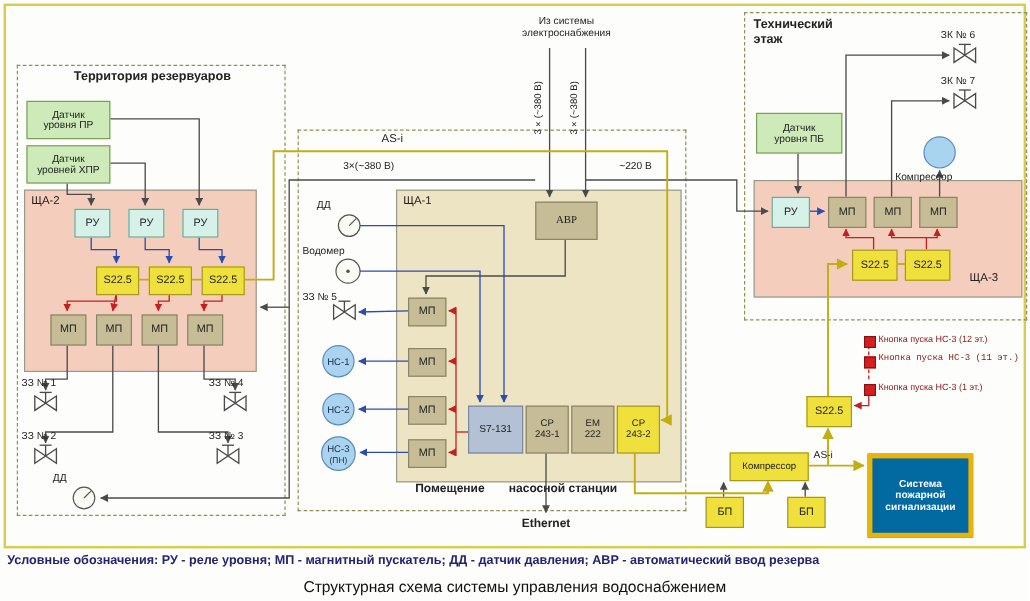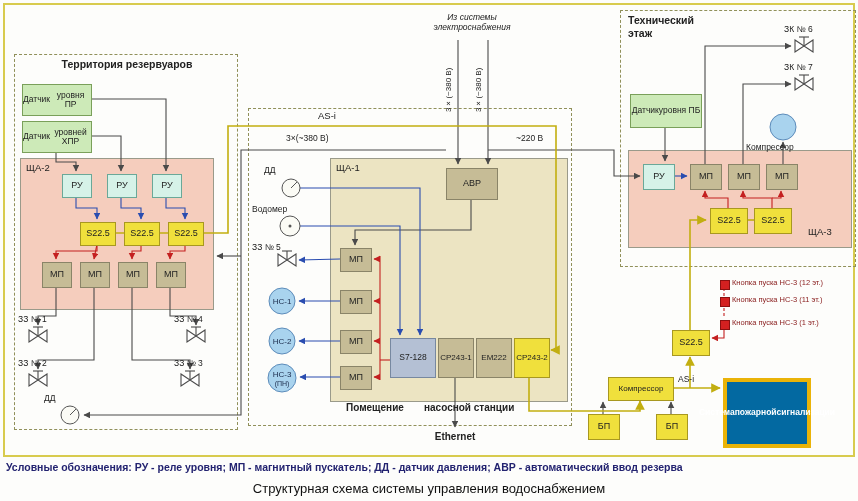--- a/index.html
+++ b/index.html
@@ -4,41 +4,41 @@
 <style>
   html,body{margin:0;padding:0;background:#ffffff;}
   #stage{position:relative;width:858px;height:501px;background:#fdfdfb;
          font-family:"Liberation Sans",sans-serif;overflow:hidden;}
   .abs{position:absolute;}
   .frame{border:2px solid #d8cb4e;z-index:0;}
   .dashed{border:1px dashed #90905a;z-index:0;background:transparent;}
   .panel{z-index:0;border:1px solid #9a9a8a;}
   .pink{background:#f5cdbd;}
   .beige{background:#ece4c2;}
-  .box{z-index:2;border:1px solid #8a8468;display:flex;
+  .box{z-index:2;border:1px solid #8a8468;display:flex;flex-direction:column;
        align-items:center;justify-content:center;text-align:center;
        font-size:9px;color:#222;line-height:1.1;}
   .green{background:#cdeab8;border-color:#7aa05a;font-size:8.5px;}
   .cyan{background:#d6f2e8;border-color:#6aa898;}
   .yellow{background:#f0e03c;border-color:#a89820;}
   .tan{background:#c6bc96;border-color:#8a8468;}
   .slate{background:#b4c0d4;border-color:#7788a0;font-size:8.5px;}
   .redbox{background:#0369a1;border:4px solid #eab308;color:#fff;font-weight:bold;font-size:8.5px;}
   .redsq{z-index:2;width:8px;height:8px;background:#d42020;border:1px solid #8b1010;}
   .lbl{z-index:2;font-size:8.5px;color:#222;white-space:nowrap;}
   .b{font-weight:bold;}
   .t10{font-size:10px;} .t105{font-size:10.5px;} .t95{font-size:9.5px;}
   .btnlbl{z-index:2;font-size:7.5px;color:#8b2020;white-space:nowrap;}
   .vlab{position:absolute;z-index:2;writing-mode:vertical-rl;transform:rotate(180deg);
         font-size:8px;color:#222;}
   .legend{z-index:2;font-size:10.5px;font-weight:bold;color:#232370;white-space:nowrap;}
   .dtitle{z-index:2;font-size:13px;color:#111;text-align:center;width:858px;}
   svg.wires{position:absolute;left:0;top:0;z-index:1;pointer-events:none;}
   svg.wires text{font-family:"Liberation Sans",sans-serif;}
-  .ctr{display:flex;align-items:center;justify-content:center;text-align:center;font-style:italic;}
+  .ctr{display:flex;align-items:center;justify-content:center;text-align:center;}
 </style>
 </head>
 <body>
 
 <div id="stage">
 
   <div class="abs frame" style="left:3px;top:3px;width:848px;height:450px;"></div>
 
   <div class="abs dashed" style="left:14px;top:54px;width:222px;height:374px;"></div>
   <div class="abs dashed" style="left:248px;top:108px;width:322px;height:316px;"></div>
@@ -236,32 +236,32 @@
   <div class="abs lbl" style="left:516px;top:133px;">~220 В</div>
 
   <div class="abs lbl ctr" style="left:420px;top:12px;width:104px;flex-direction:column;">
     <div>Из системы</div>
     <div>электроснабжения</div>
   </div>
   <div class="vlab" style="left:444px;top:52px;height:60px;">3×(~380 В)</div>
   <div class="vlab" style="left:474px;top:52px;height:60px;">3×(~380 В)</div>
 
   <div class="abs lbl t95" style="left:336px;top:162px;">ЩА-1</div>
-  <div class="abs box tan" style="left:446px;top:168px;width:50px;height:30px;">АВР</div>
+  <div class="abs box tan" style="left:446px;top:168px;width:50px;height:30px;font-family:Liberation Serif, serif;">АВР</div>
 
   <div class="abs lbl" style="left:264px;top:165px;">ДД</div>
   <div class="abs lbl" style="left:252px;top:204px;">Водомер</div>
   <div class="abs lbl" style="left:252px;top:242px;">ЗЗ № 5</div>
 
   <div class="abs box tan" style="left:340px;top:248px;width:30px;height:22px;">МП</div>
   <div class="abs box tan" style="left:340px;top:290px;width:30px;height:22px;">МП</div>
   <div class="abs box tan" style="left:340px;top:330px;width:30px;height:22px;">МП</div>
   <div class="abs box tan" style="left:340px;top:366px;width:30px;height:22px;">МП</div>
 
-  <div class="abs box slate" style="left:390px;top:338px;width:44px;height:38px;">S7-128</div>
+  <div class="abs box slate" style="left:390px;top:338px;width:44px;height:38px;">S7-131</div>
   <div class="abs box tan" style="left:438px;top:338px;width:34px;height:38px;font-size:8px;">
     <div>СР</div>
     <div>243-1</div>
   </div>
   <div class="abs box tan" style="left:476px;top:338px;width:34px;height:38px;font-size:8px;">
     <div>ЕМ</div>
     <div>222</div>
   </div>
   <div class="abs box yellow" style="left:514px;top:338px;width:34px;height:38px;font-size:8px;">
     <div>СР</div>
@@ -290,21 +290,21 @@
   <div class="abs box tan" style="left:728px;top:164px;width:30px;height:24px;">МП</div>
   <div class="abs box tan" style="left:766px;top:164px;width:30px;height:24px;">МП</div>
 
   <div class="abs box yellow" style="left:710px;top:208px;width:36px;height:24px;">S22.5</div>
   <div class="abs box yellow" style="left:754px;top:208px;width:36px;height:24px;">S22.5</div>
   <div class="abs lbl t95" style="left:808px;top:226px;">ЩА-3</div>
 
   <div class="abs redsq" style="left:720px;top:280px;"></div>
   <div class="abs btnlbl" style="left:732px;top:278px;">Кнопка пуска НС-3 (12 эт.)</div>
   <div class="abs redsq" style="left:720px;top:297px;"></div>
-  <div class="abs btnlbl" style="left:732px;top:295px;">Кнопка пуска НС-3 (11 эт.)</div>
+  <div class="abs btnlbl" style="left:732px;top:295px;font-family:Liberation Mono, monospace;">Кнопка пуска НС-3 (11 эт.)</div>
   <div class="abs redsq" style="left:720px;top:320px;"></div>
   <div class="abs btnlbl" style="left:732px;top:318px;text-align:center;">Кнопка пуска НС-3 (1 эт.)</div>
 
   <div class="abs box yellow" style="left:672px;top:330px;width:36px;height:24px;">S22.5</div>
 
   <div class="abs box yellow" style="left:608px;top:377px;width:64px;height:22px;font-size:8px;">Компрессор</div>
   <div class="abs lbl" style="left:678px;top:374px;">AS-i</div>
 
   <div class="abs box yellow" style="left:588px;top:414px;width:30px;height:24px;">БП</div>
   <div class="abs box yellow" style="left:656px;top:414px;width:30px;height:24px;">БП</div>

